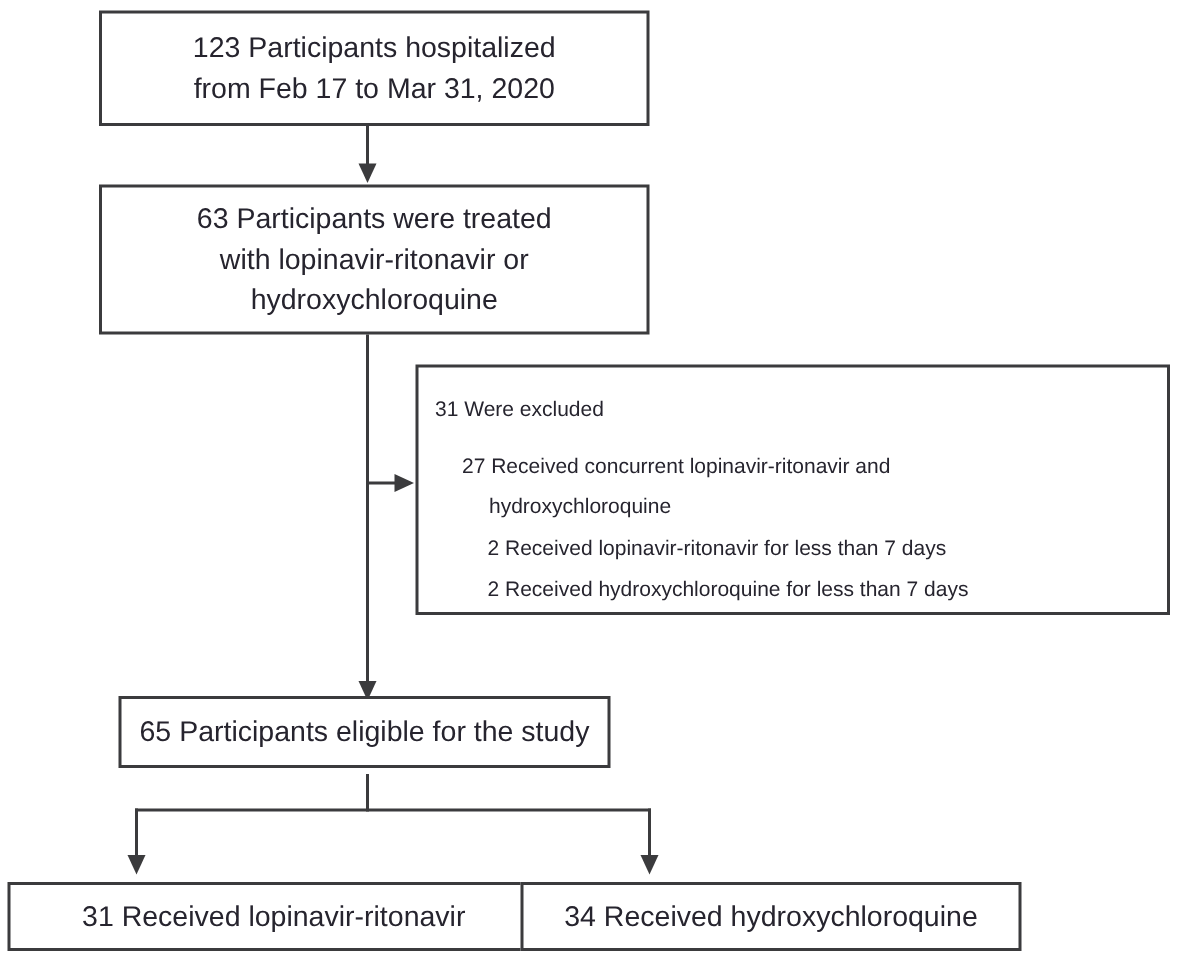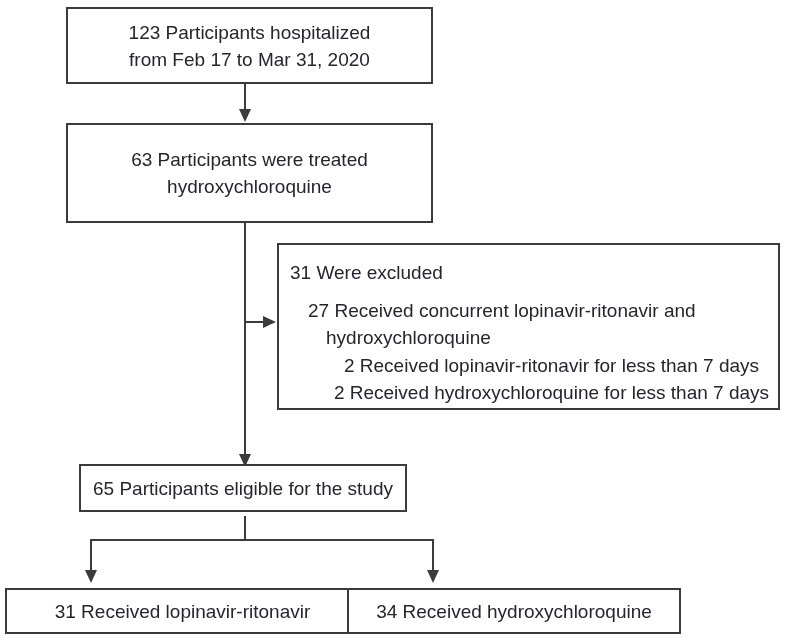--- a/index.html
+++ b/index.html
@@ -31,28 +31,28 @@
   }
   .box .bline {
     font-size: 19px;
     line-height: 27px;
     white-space: nowrap;
   }
   .excl-body {
     padding-top: 14px;
   }
   .excl-line {
-    font-size: 19px;
+    font-size: 14px;
     line-height: 27.5px;
     white-space: nowrap;
   }
   .ind0 { padding-left: 11px; }
   .ind1 { padding-left: 29px; margin-top: 10px; }
   .ind2 { padding-left: 47px; }
-  .ind3 { padding-left: 46px; text-align: center; }
+  .ind3 { padding-left: 46px; }
   .vline {
     position: absolute;
     width: 2px;
     background: #3b3b3d;
   }
   .hline {
     position: absolute;
     height: 2px;
     background: #3b3b3d;
   }
@@ -81,20 +81,21 @@
   <div class="box center" style="left:66px; top:7px; width:367px; height:77px;">
     <div class="bline">123 Participants hospitalized</div>
     <div class="bline">from Feb 17 to Mar 31, 2020</div>
   </div>
 
   <div class="vline" style="left:244px; top:84px; height:27px;"></div>
   <div class="arr-down" style="left:239px; top:109px;"></div>
 
   <div class="box center" style="left:66px; top:123px; width:367px; height:100px;">
     <div class="bline">63 Participants were treated</div>
+    <div class="bline">with lopinavir-ritonavir or</div>
     <div class="bline">hydroxychloroquine</div>
   </div>
 
   <div class="vline" style="left:244px; top:223px; height:233px;"></div>
   <div class="arr-down" style="left:239px; top:454px;"></div>
 
   <div class="hline" style="left:245px; top:321px; width:20px;"></div>
   <div class="arr-right" style="left:263px; top:316px;"></div>
 
   <div class="box" style="left:277px; top:243px; width:503px; height:167px;">

